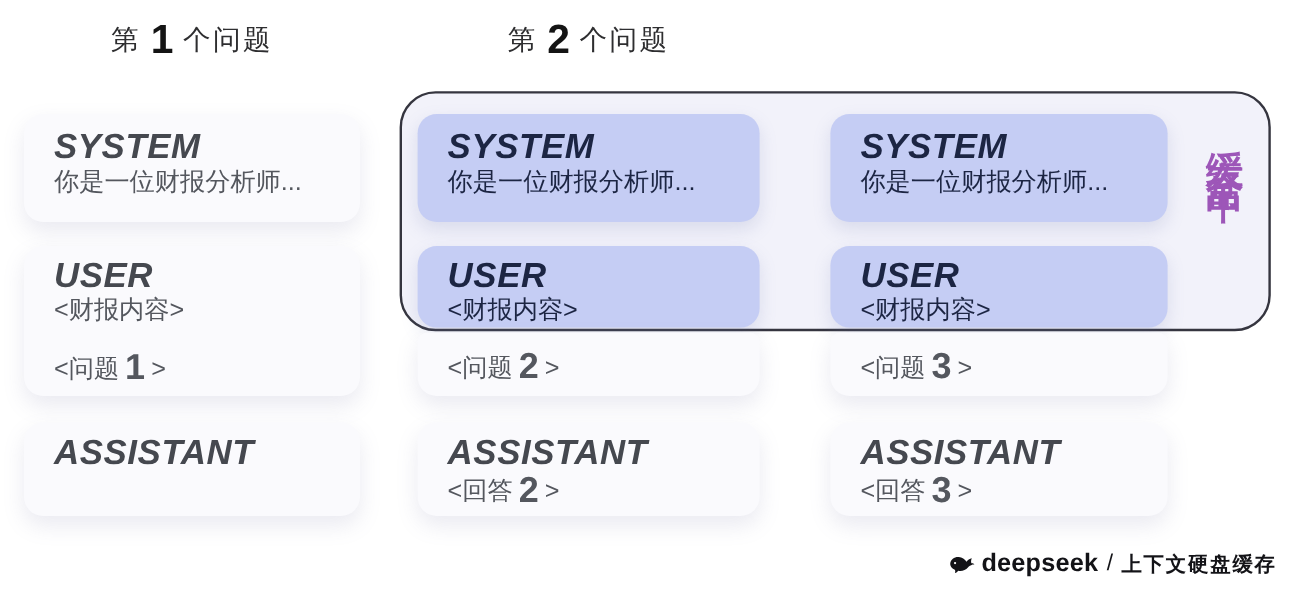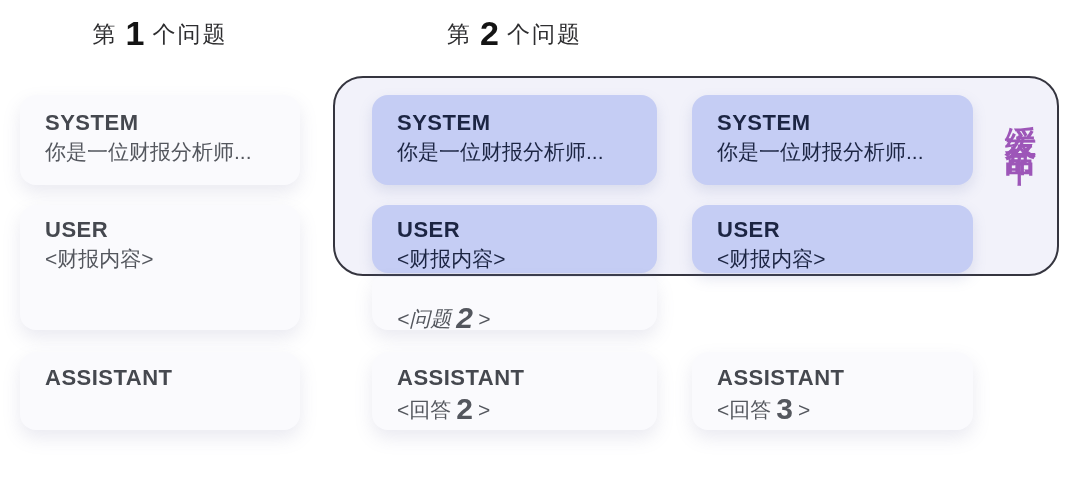--- a/index.html
+++ b/index.html
@@ -16,41 +16,41 @@
   }
   .cache-label{
     position:absolute;left:999px;top:100px;z-index:3;
     writing-mode:vertical-rl;text-orientation:upright;
     font-size:31px;font-weight:700;letter-spacing:10px;
     color:var(--cache-label,#9d56b8);
   }
   
   .column{position:absolute;top:0;height:494px;z-index:2;}
   .col-1{left:20px;width:280px;}
-  .col-2{left:372px;width:285px;}
+  .col-2{left:348px;width:285px;}
   .col-3{left:692px;width:281px;}
   .col-header{
     position:absolute;top:14px;left:0;right:0;text-align:center;
     font-size:23px;color:var(--header-text,#2e2e30);letter-spacing:2px;white-space:nowrap;
   }
   .hdr-num{font-size:34px;font-weight:700;color:#141414;margin:0 8px;vertical-align:-3px;letter-spacing:0;}
   
   .card{
     position:absolute;left:0;right:0;box-sizing:border-box;
     background:var(--card-bg,#fafafd);border-radius:16px;
     box-shadow:0 8px 18px rgba(125,125,165,.16);
     padding-left:25px;padding-right:10px;
   }
-  .card-title{font-size:22px;font-weight:700;letter-spacing:.5px;line-height:28px;color:var(--text-gray-title,#45484f);white-space:nowrap;}
+  .card-title{font-size:29px;font-weight:700;letter-spacing:.5px;line-height:28px;color:var(--text-gray-title,#45484f);white-space:nowrap;font-style:italic;}
   .card-body,.line{font-size:21px;line-height:29px;color:var(--text-gray,#54575e);white-space:nowrap;}
   .system-card{top:95px;height:90px;padding-top:14px;}
   .user-card{top:205px;height:125px;padding-top:11px;}
   .q-line{margin-top:17px;}
   .user-top-card{top:205px;height:68px;padding-top:11px;}
-  .user-bottom-card{top:277px;height:53px;padding-top:24px;border-radius:8px 8px 16px 16px;font-style:italic;}
+  .user-bottom-card{top:277px;height:53px;padding-top:12px;border-radius:8px 8px 16px 16px;}
   .assistant-card{top:352px;height:78px;padding-top:12px;}
   .big-num{font-size:30px;font-weight:600;margin:0 5px;position:relative;top:2px;}
   
   .cached .system-card,.cached .user-top-card{
     background:var(--highlight,#c5cdf4);
     box-shadow:0 6px 14px rgba(110,120,175,.18);
   }
   .cached .system-card .card-title,.cached .user-top-card .card-title,
   .cached .system-card .card-body,.cached .user-top-card .card-body{
     color:var(--text-navy,#1c2543);
@@ -74,20 +74,23 @@
     <header class="col-header">
       <span>第</span><span class="hdr-num">1</span><span>个问题</span>
     </header>
     <div class="card system-card">
       <div class="card-title">SYSTEM</div>
       <div class="card-body">你是一位财报分析师...</div>
     </div>
     <div class="card user-card">
       <div class="card-title">USER</div>
       <div class="line">&lt;财报内容&gt;</div>
+      <div class="line q-line">
+        <span>&lt;问题</span><span class="big-num">1</span><span>&gt;</span>
+      </div>
     </div>
     <div class="card assistant-card">
       <div class="card-title">ASSISTANT</div>
     </div>
   </section>
 
   <section class="column col-2 cached">
     <header class="col-header">
       <span>第</span><span class="hdr-num">2</span><span>个问题</span>
     </header>
@@ -114,22 +117,36 @@
 
   <section class="column col-3 cached">
     <div class="card system-card">
       <div class="card-title">SYSTEM</div>
       <div class="card-body">你是一位财报分析师...</div>
     </div>
     <div class="card user-top-card">
       <div class="card-title">USER</div>
       <div class="card-body">&lt;财报内容&gt;</div>
     </div>
+    <div class="card user-bottom-card">
+      <div class="line">
+        <span>&lt;问题</span><span class="big-num">3</span><span>&gt;</span>
+      </div>
+    </div>
     <div class="card assistant-card">
       <div class="card-title">ASSISTANT</div>
       <div class="line">
         <span>&lt;回答</span><span class="big-num">3</span><span>&gt;</span>
       </div>
     </div>
   </section>
 
+  <div class="footer">
+    <svg class="whale" viewBox="0 0 30 22" aria-hidden="true">
+      <path fill="#131317" d="M28.8 10.9c-.7-1-1.9-1.5-3.2-1.3-.5-1.6-.4-3.4.5-5.1-2.4.3-4.4 1.7-5.5 3.6-1.8-2.8-4.7-4.6-8.1-4.9C8.2 2.8 4.1 5.6 3.6 9.7c-.4 3 1.9 5.6 5 6.8.3 1 .3 2.1-.1 3.2 1.4-.2 2.7-1.2 3.3-2.4 3.7.8 7.8-.4 10.2-3.3 1.2-1.4 2.8-2.2 4.8-3.1z"></path>
+      <circle cx="8.6" cy="9.4" r="1.2" fill="#ffffff"></circle>
+    </svg>
+    <span class="brand">deepseek</span>
+    <span class="sep">/</span>
+    <span class="caption">上下文硬盘缓存</span>
+  </div>
 
 </div>
 
 </body></html>

